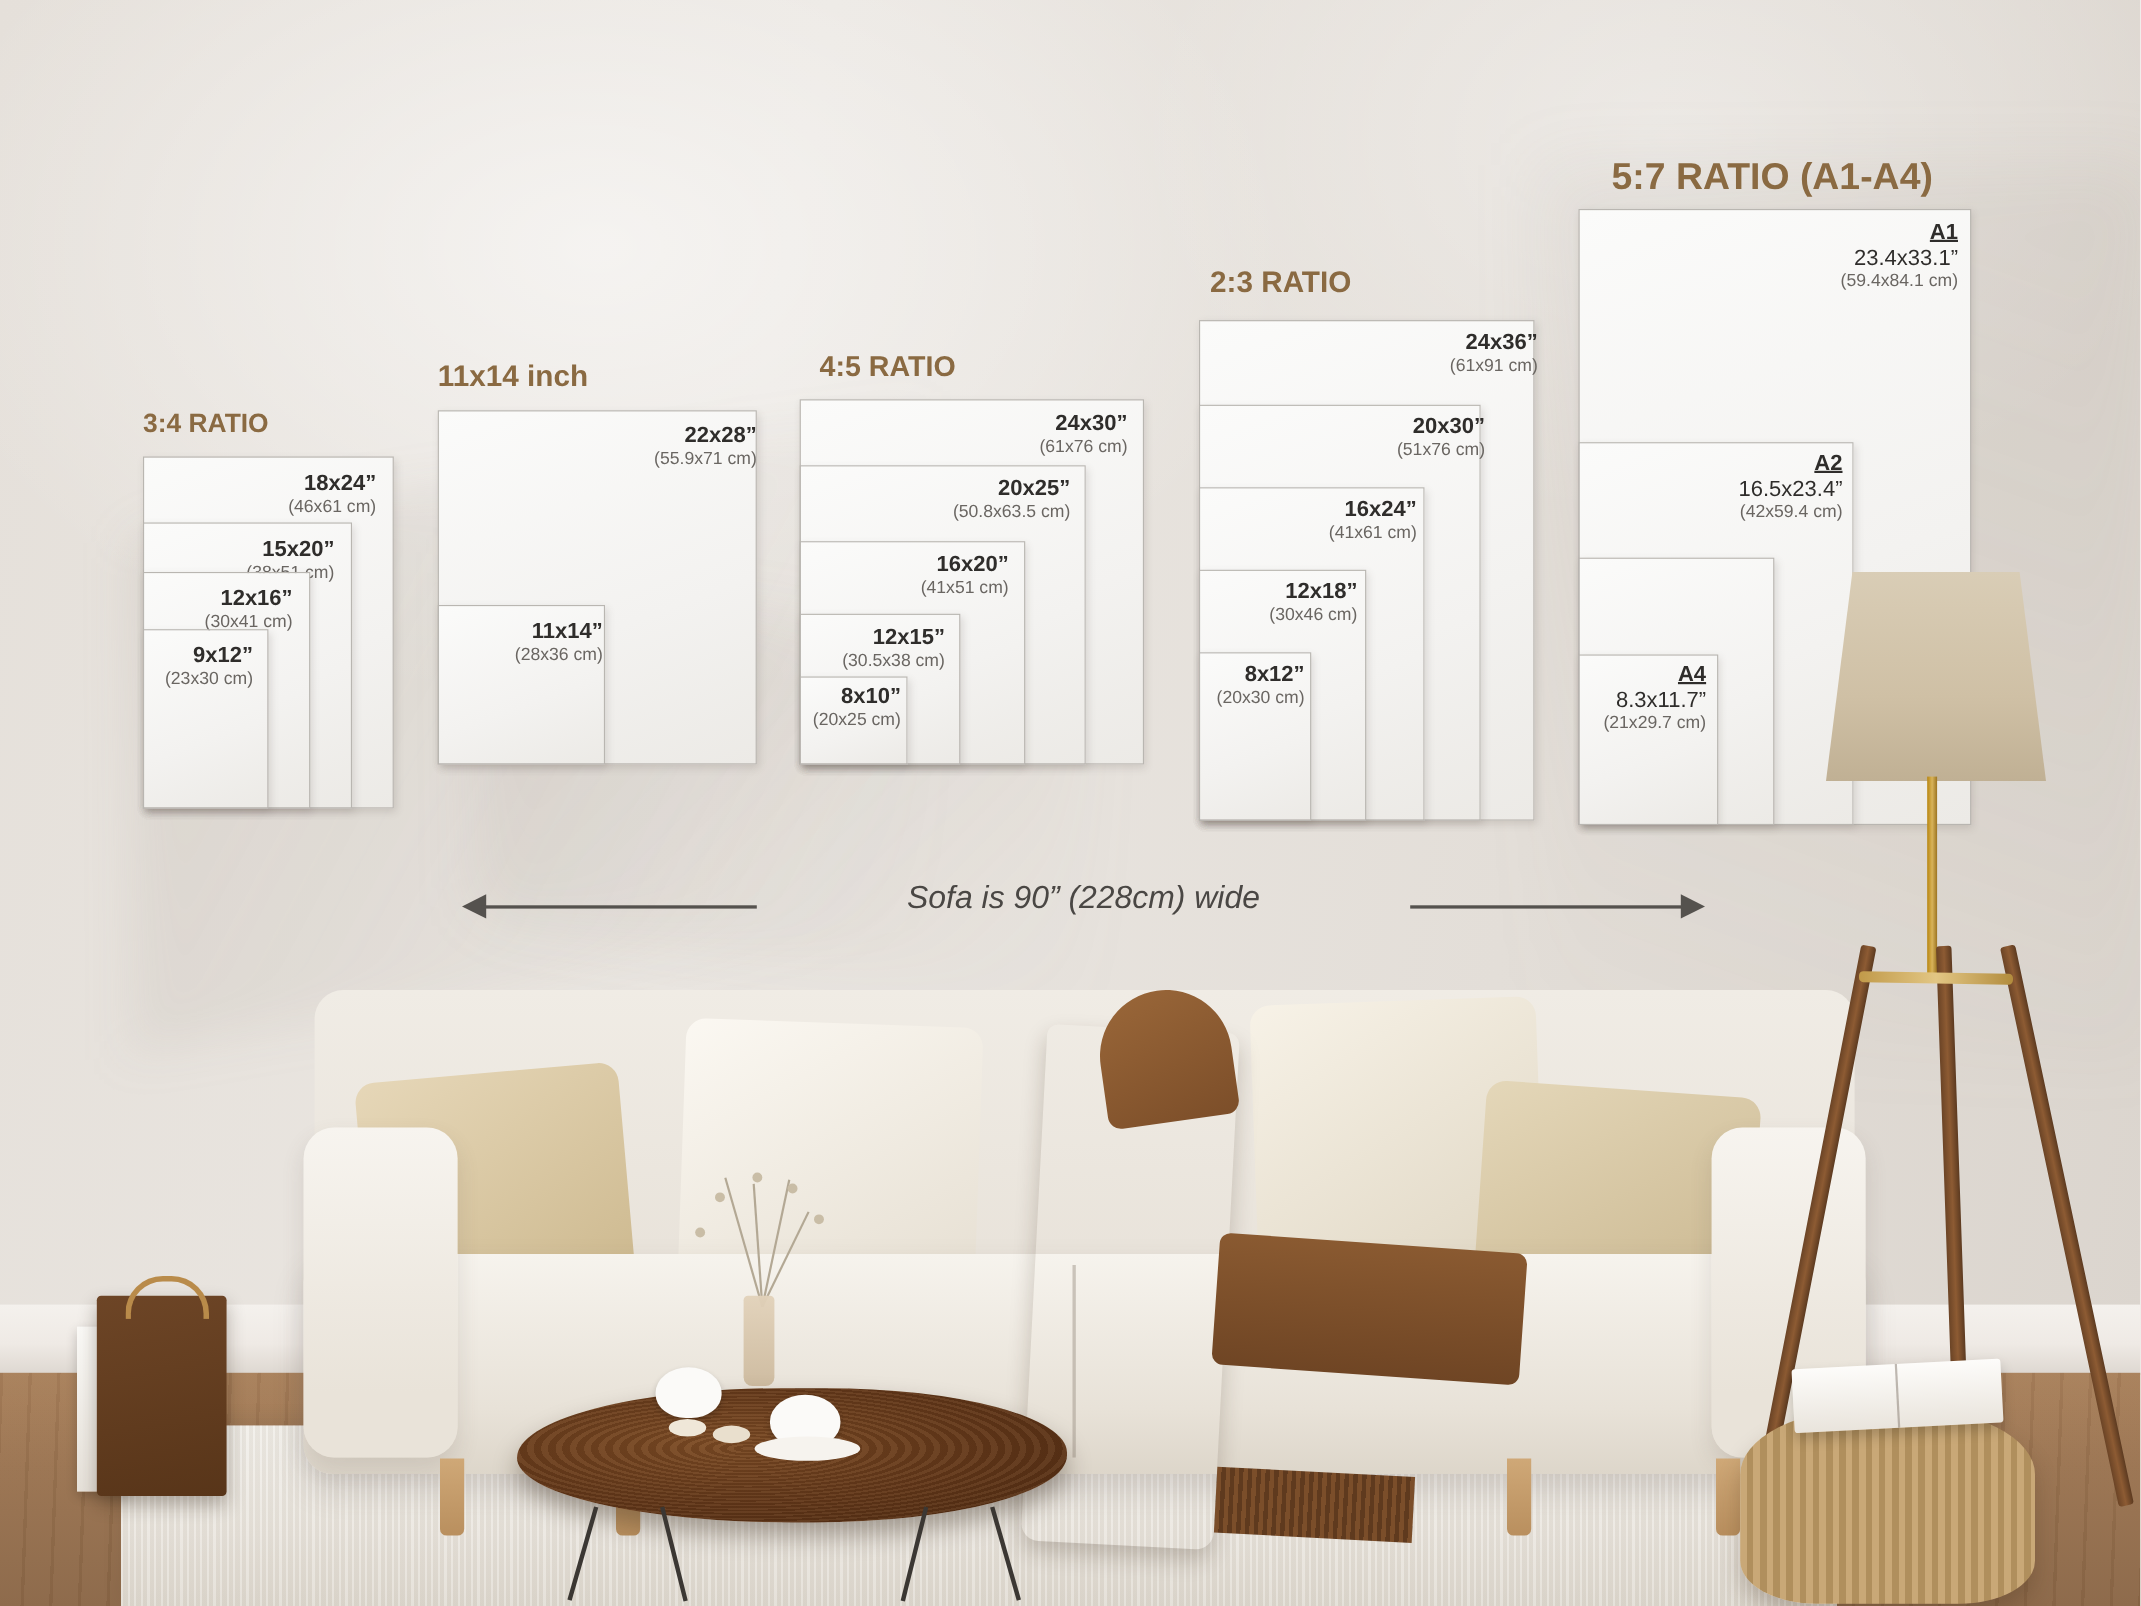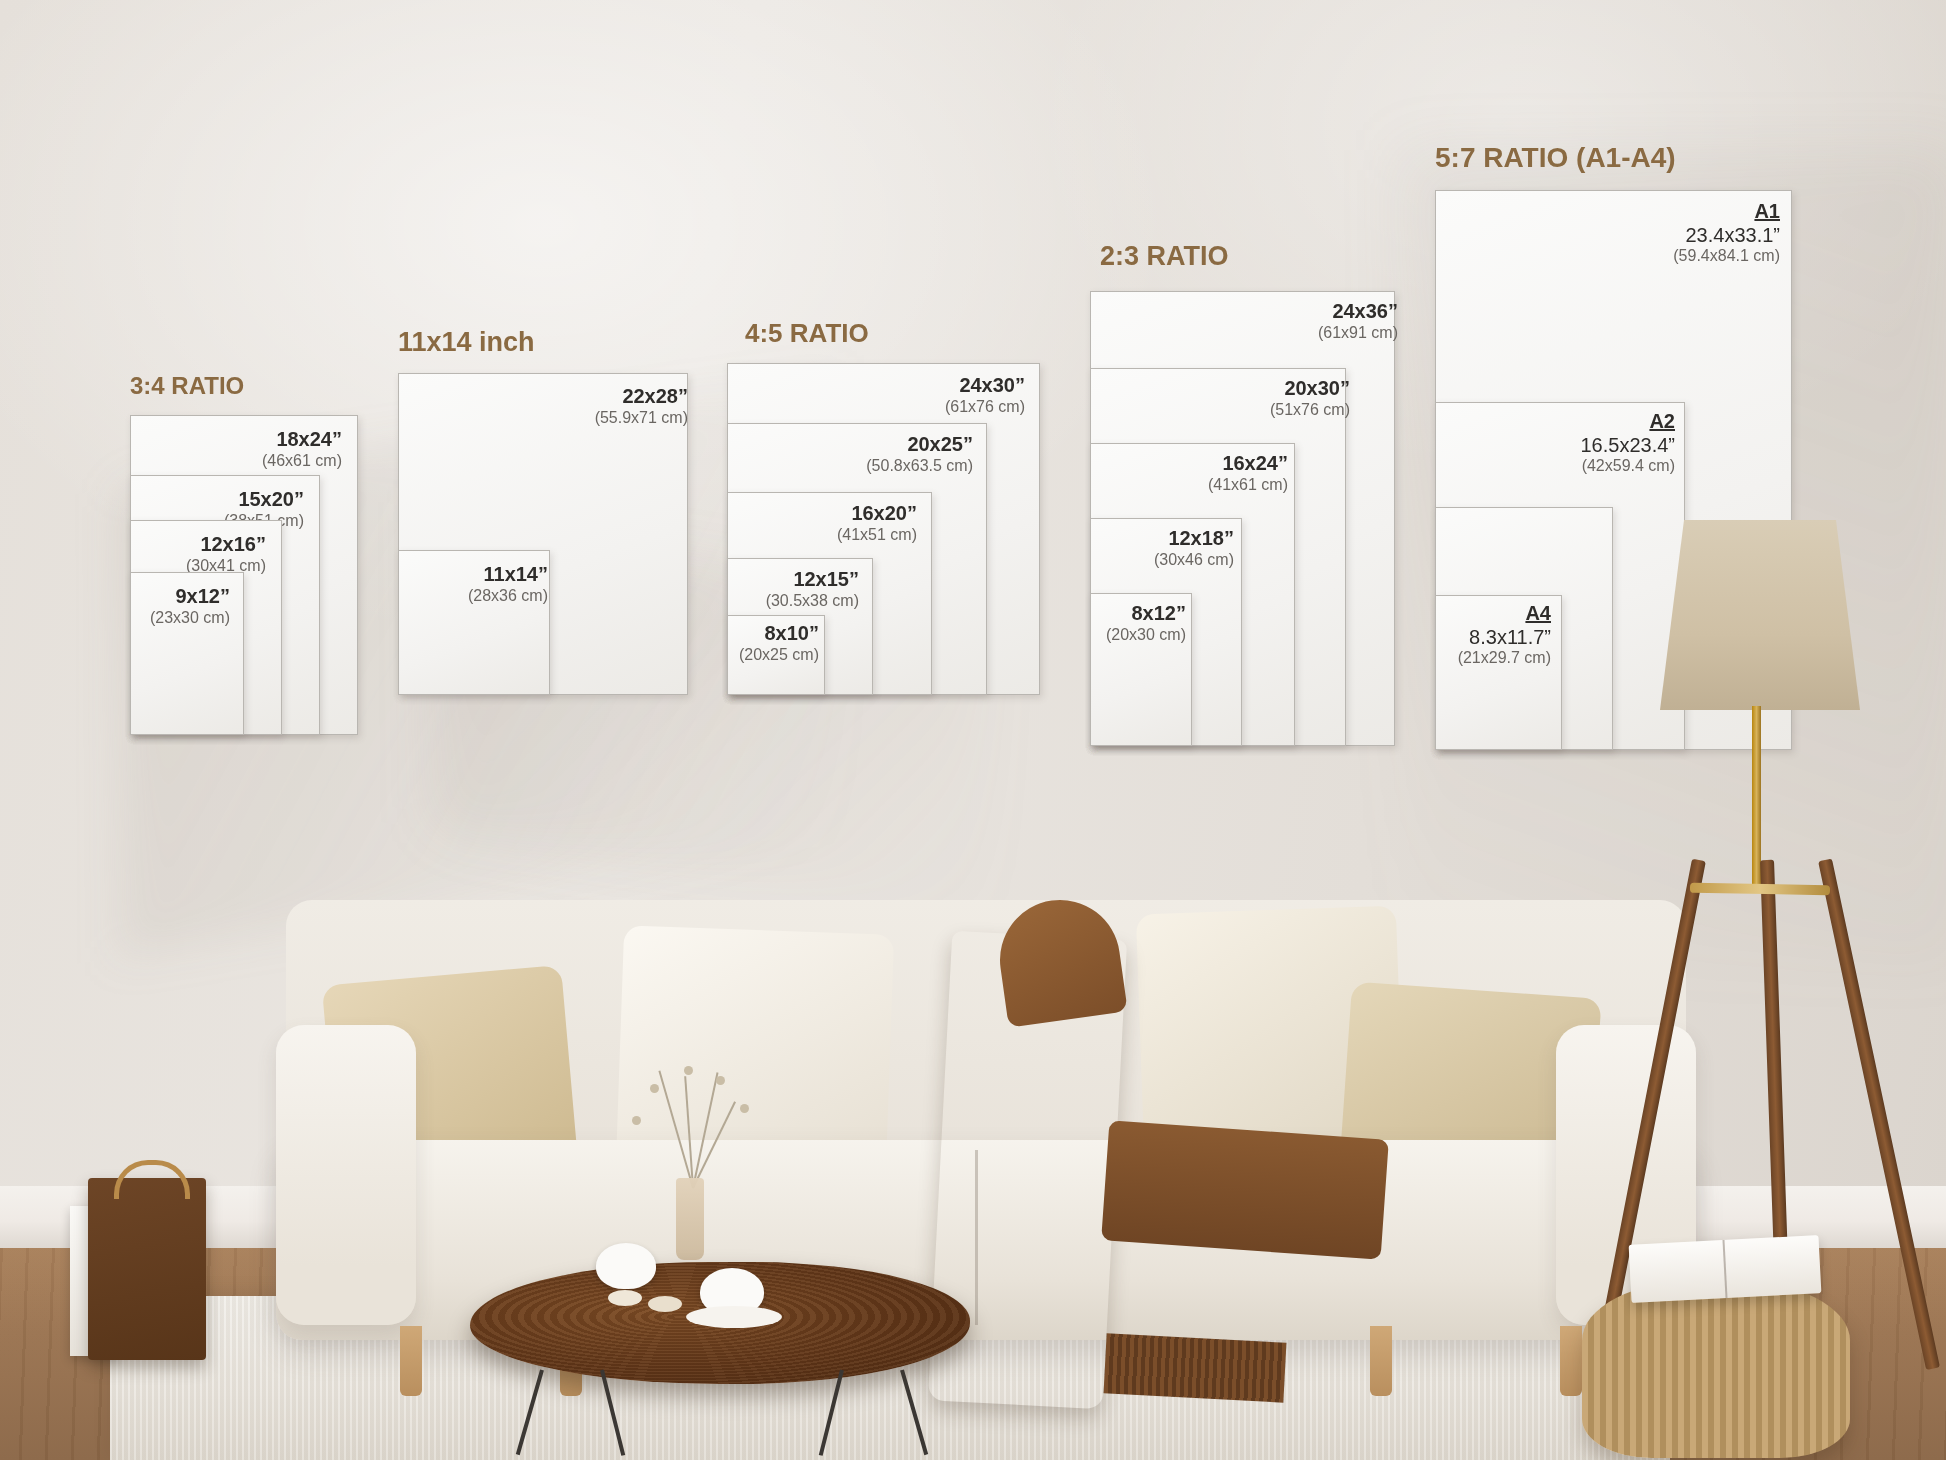--- a/index.html
+++ b/index.html
@@ -478,21 +478,21 @@
     </div>
 
     <div class="frame" style="left:0px; top:345px; width:102px; height:153px;"></div>
     <div class="lbl" style="left:-36px; top:354px; width:132px;">
       <span class="in">8x12”</span>
       <span class="cm">(20x30 cm)</span>
     </div>
   </div>
 
   <div class="group" style="left:1435px; top:152px; width:370px; height:600px;">
-    <div class="group-label" style="left:0; top:-10px; font-size:28px;">5:7 RATIO (A1-A4)</div>
+    <div class="group-label" style="left:30px; top:-10px; font-size:34px;">5:7 RATIO (A1-A4)</div>
 
     <div class="frame" style="left:0px; top:38px; width:357px; height:560px;"></div>
     <div class="lbl ul" style="left:130px; top:48px; width:215px;">
       <span class="in">A1</span>
       <span class="in" style="font-weight:normal;text-decoration:none;">23.4x33.1”</span>
       <span class="cm">(59.4x84.1 cm)</span>
     </div>
 
     <div class="frame" style="left:0px; top:250px; width:250px; height:348px;"></div>
     <div class="lbl ul" style="left:45px; top:258px; width:195px;">
@@ -504,20 +504,27 @@
     <div class="frame" style="left:0px; top:355px; width:178px; height:243px;"></div>
 
     <div class="frame" style="left:0px; top:443px; width:127px; height:155px;"></div>
     <div class="lbl ul" style="left:-22px; top:450px; width:138px;">
       <span class="in">A4</span>
       <span class="in" style="font-weight:normal;text-decoration:none;">8.3x11.7”</span>
       <span class="cm">(21x29.7 cm)</span>
     </div>
   </div>
 
+  <div class="measure">
+    <div class="m-arrow left"></div>
+    <div class="m-line left"></div>
+    <div class="measure-text">Sofa is 90” (228cm) wide</div>
+    <div class="m-line right"></div>
+    <div class="m-arrow right"></div>
+  </div>
 
   <div class="sofa-back"></div>
 
   <div class="pillow" style="left:330px; top:975px; width:240px; height:200px; background:linear-gradient(150deg,#e6d7b8,#cdb98f); transform:rotate(-5deg);"></div>
   <div class="pillow" style="left:620px; top:930px; width:270px; height:240px; background:linear-gradient(150deg,#fbf8f2,#e6dfd2); transform:rotate(2deg);"></div>
   <div class="pillow" style="left:1140px; top:910px; width:260px; height:240px; background:linear-gradient(150deg,#f7f2e7,#e0d7c4); transform:rotate(-2deg);"></div>
   <div class="pillow" style="left:1345px; top:990px; width:250px; height:200px; background:linear-gradient(150deg,#e4d7b9,#c9b68e); transform:rotate(4deg);"></div>
 
   <div class="sofa-seat"></div>
   <div class="sofa-seam"></div>

